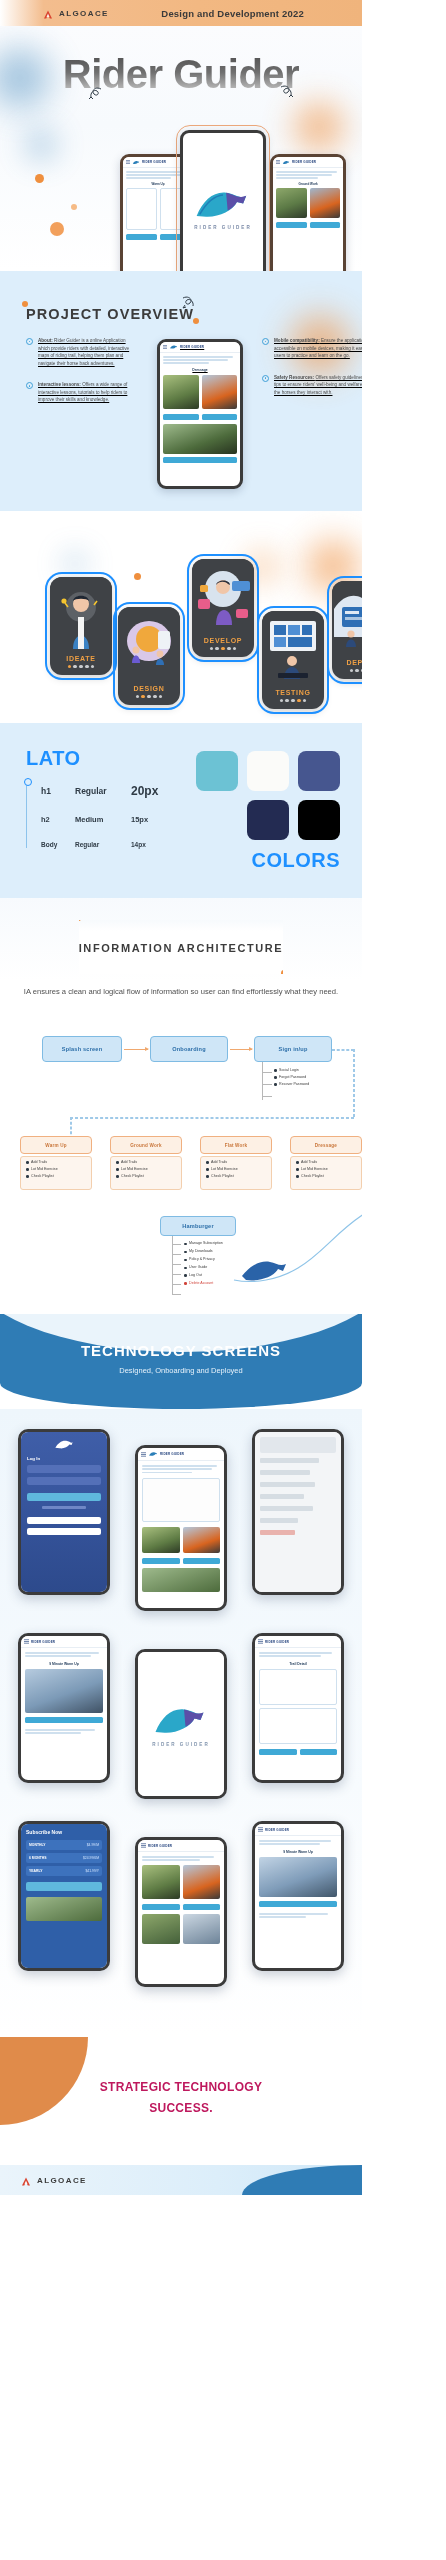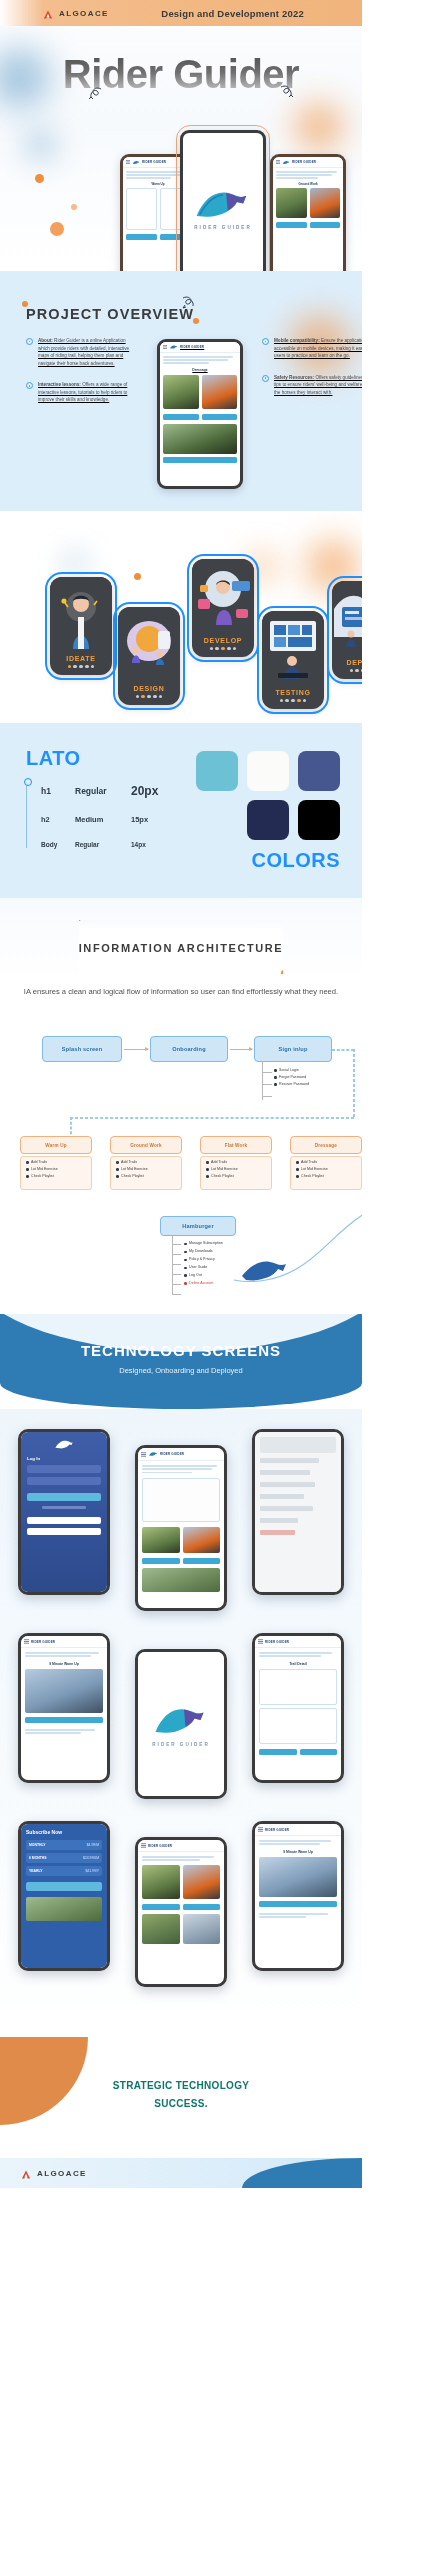--- a/index.html
+++ b/index.html
@@ -144,22 +144,22 @@
   .app-phone { width:92px; border:3px solid #3b3b3b; border-radius:10px; background:#fff;
                overflow:hidden; box-shadow:0 4px 12px rgba(40,60,90,.25); }
   .app-phone.tall { height:166px; }
   .app-phone.mid  { height:150px; }
   .app-phone.off  { margin-top:16px; }
 
   
   .cta { position:relative; background:#fff; padding:40px 0 46px; text-align:center; overflow:hidden; }
   .cta-quarter { position:absolute; left:0; top:0; width:88px; height:88px;
                  background:#e08b4a; border-radius:0 0 100% 0; }
-  .cta-text { position:relative; font-size:10px; line-height:1.75; font-weight:700;
-              color:#0f766e; letter-spacing:.3px; }
+  .cta-text { position:relative; font-size:12px; line-height:1.75; font-weight:700;
+              color:#be185d; letter-spacing:.3px; }
   .footbar { height:30px; background:linear-gradient(90deg,#eaf4fb 0%,#dceefa 60%,#cfe7f7 100%);
              display:flex; align-items:center; position:relative; }
   .footbar .brand { margin-left:20px; }
   .foot-wave { position:absolute; right:0; top:0; height:100%; width:120px;
                background:#2f7cb5; border-radius:100% 0 0 0; }
 </style>
 </head>
 <body>
 
 <div class="page">

